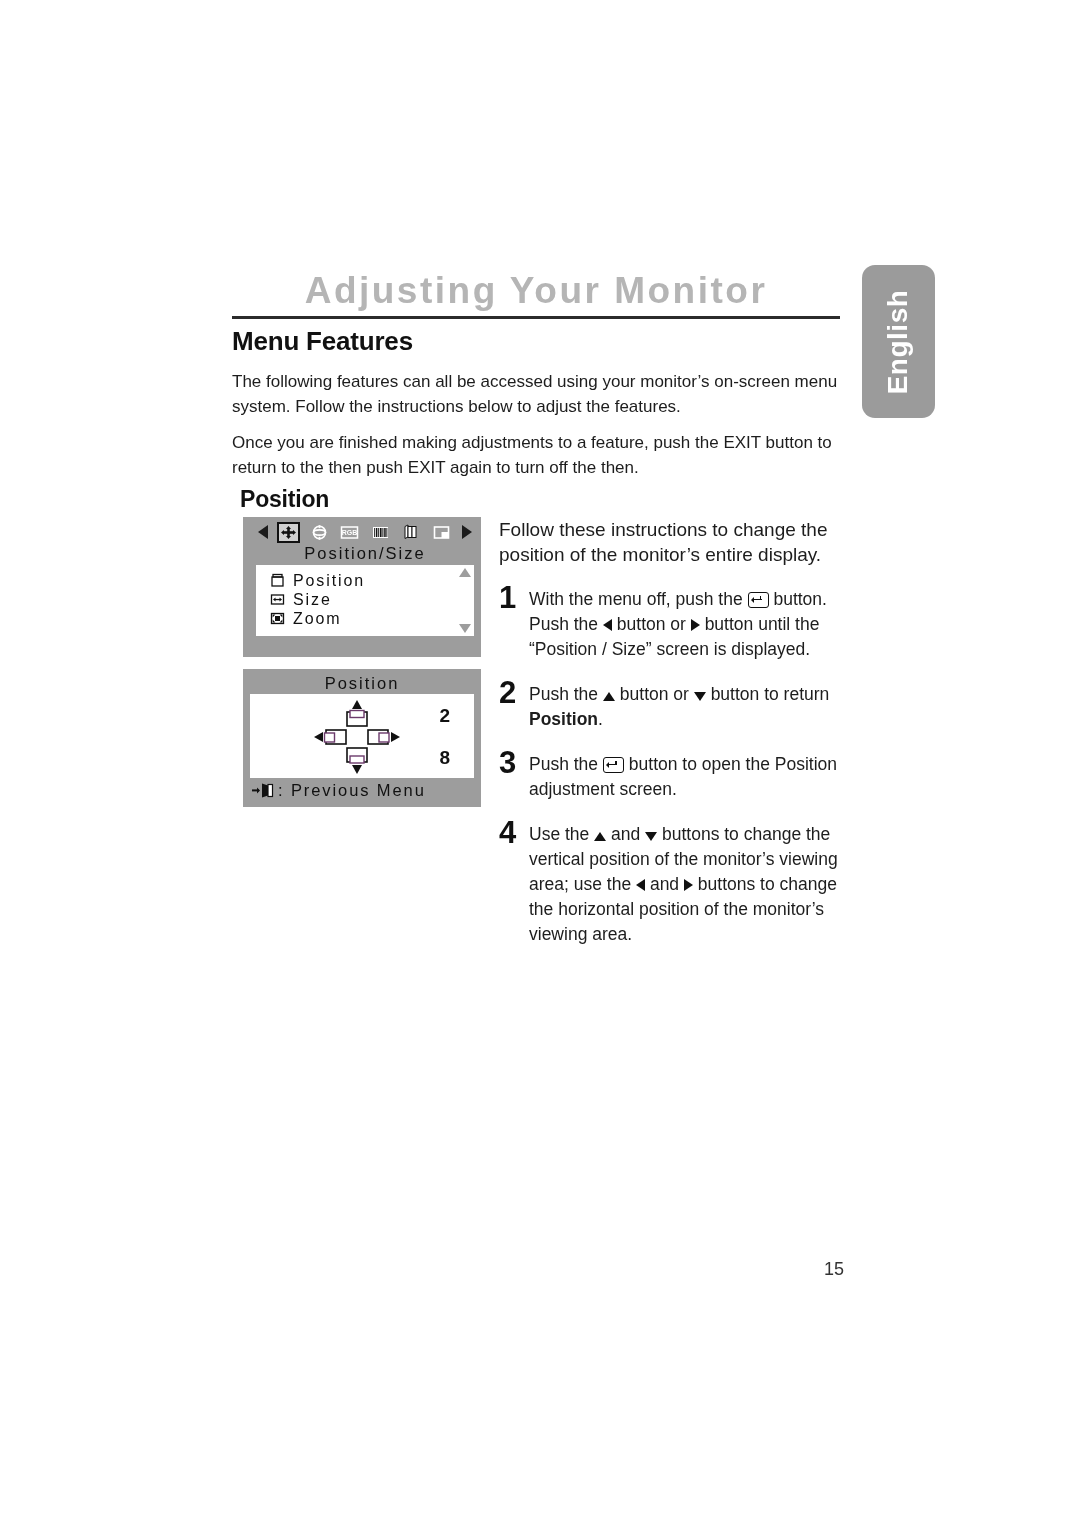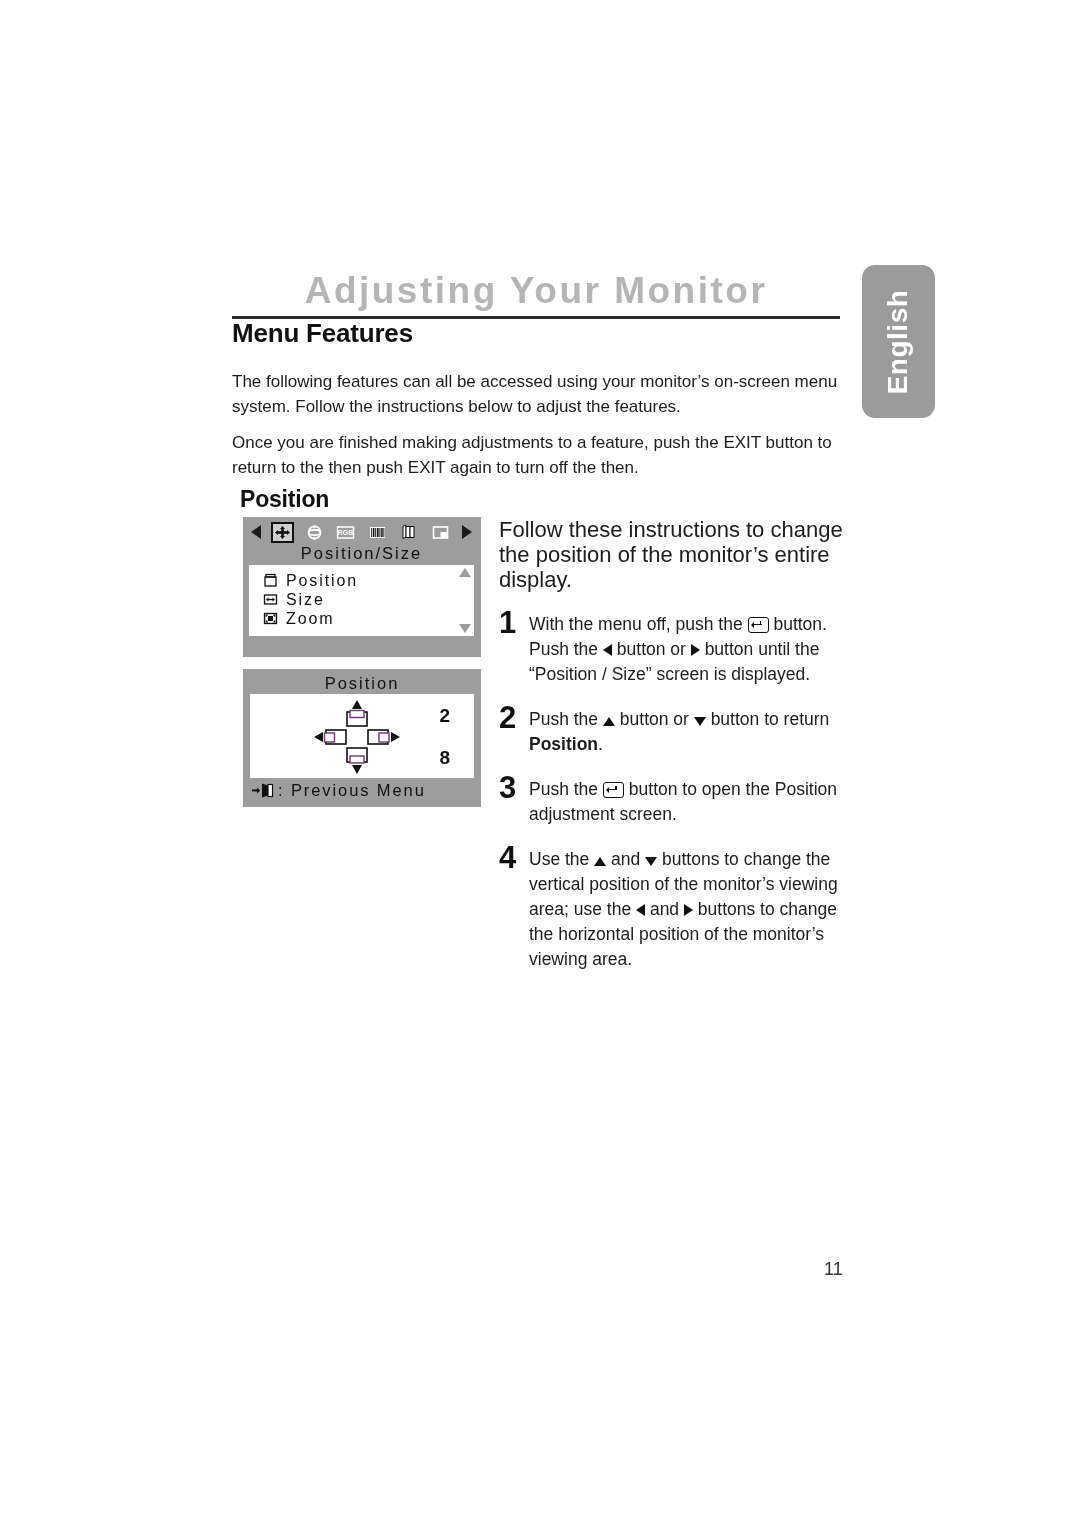--- a/index.html
+++ b/index.html
@@ -62,21 +62,21 @@
   }
 
   
   .section-heading {
     position: absolute;
     font-size: 26px;
     font-weight: bold;
     color: #111;
     letter-spacing: -0.2px;
   }
-  #menu-features-heading { left: 232px; top: 318px; }
+  #menu-features-heading { left: 232px; top: 326px; }
   #position-heading      { left: 240px; top: 486px; font-size: 23px; }
 
   .body-para {
     position: absolute;
     left: 232px;
     width: 615px;
     font-size: 17px;
     line-height: 25px;
     color: #1d1d1d;
     margin-top: 12px;
@@ -89,21 +89,21 @@
   .osd {
     position: absolute;
     background: #9d9d9d;
     box-sizing: border-box;
   }
   #osd-menu {
     left: 243px;
     top: 517px;
     width: 238px;
     height: 140px;
-    padding: 5px 7px 0 6px;
+    padding: 5px 7px 0 13px;
   }
   #osd-iconbar {
     display: flex;
     align-items: center;
     justify-content: space-between;
     height: 20px;
     padding: 0 2px;
   }
   .osd-arrow-l, .osd-arrow-r {
     width: 0; height: 0;
@@ -267,21 +267,21 @@
   }
 
   
   #instructions {
     position: absolute;
     left: 499px;
     top: 517px;
     width: 350px;
   }
   #intro-instr {
-    font-size: 22px;
+    font-size: 19px;
     line-height: 25px;
     color: #1d1d1d;
     width: 345px;
   }
   .step {
     display: flex;
     margin-top: 18px;
   }
   .step-num {
     flex: 0 0 30px;
@@ -523,13 +523,13 @@
 
   <div class="step">
     <div class="step-num">4</div>
     <div class="step-text">
       <span>Use the </span><span class="tri-u"></span><span> and </span><span class="tri-d"></span><span> buttons to change the vertical position of the monitor’s viewing area; use the </span><span class="tri-l"></span><span> and </span><span class="tri-r"></span><span> buttons to change the horizontal position of the monitor’s viewing area.</span>
     </div>
   </div>
 
 </div>
 
-<div id="page-number">11</div>
+<div id="page-number">15</div>
 
 </body></html>

